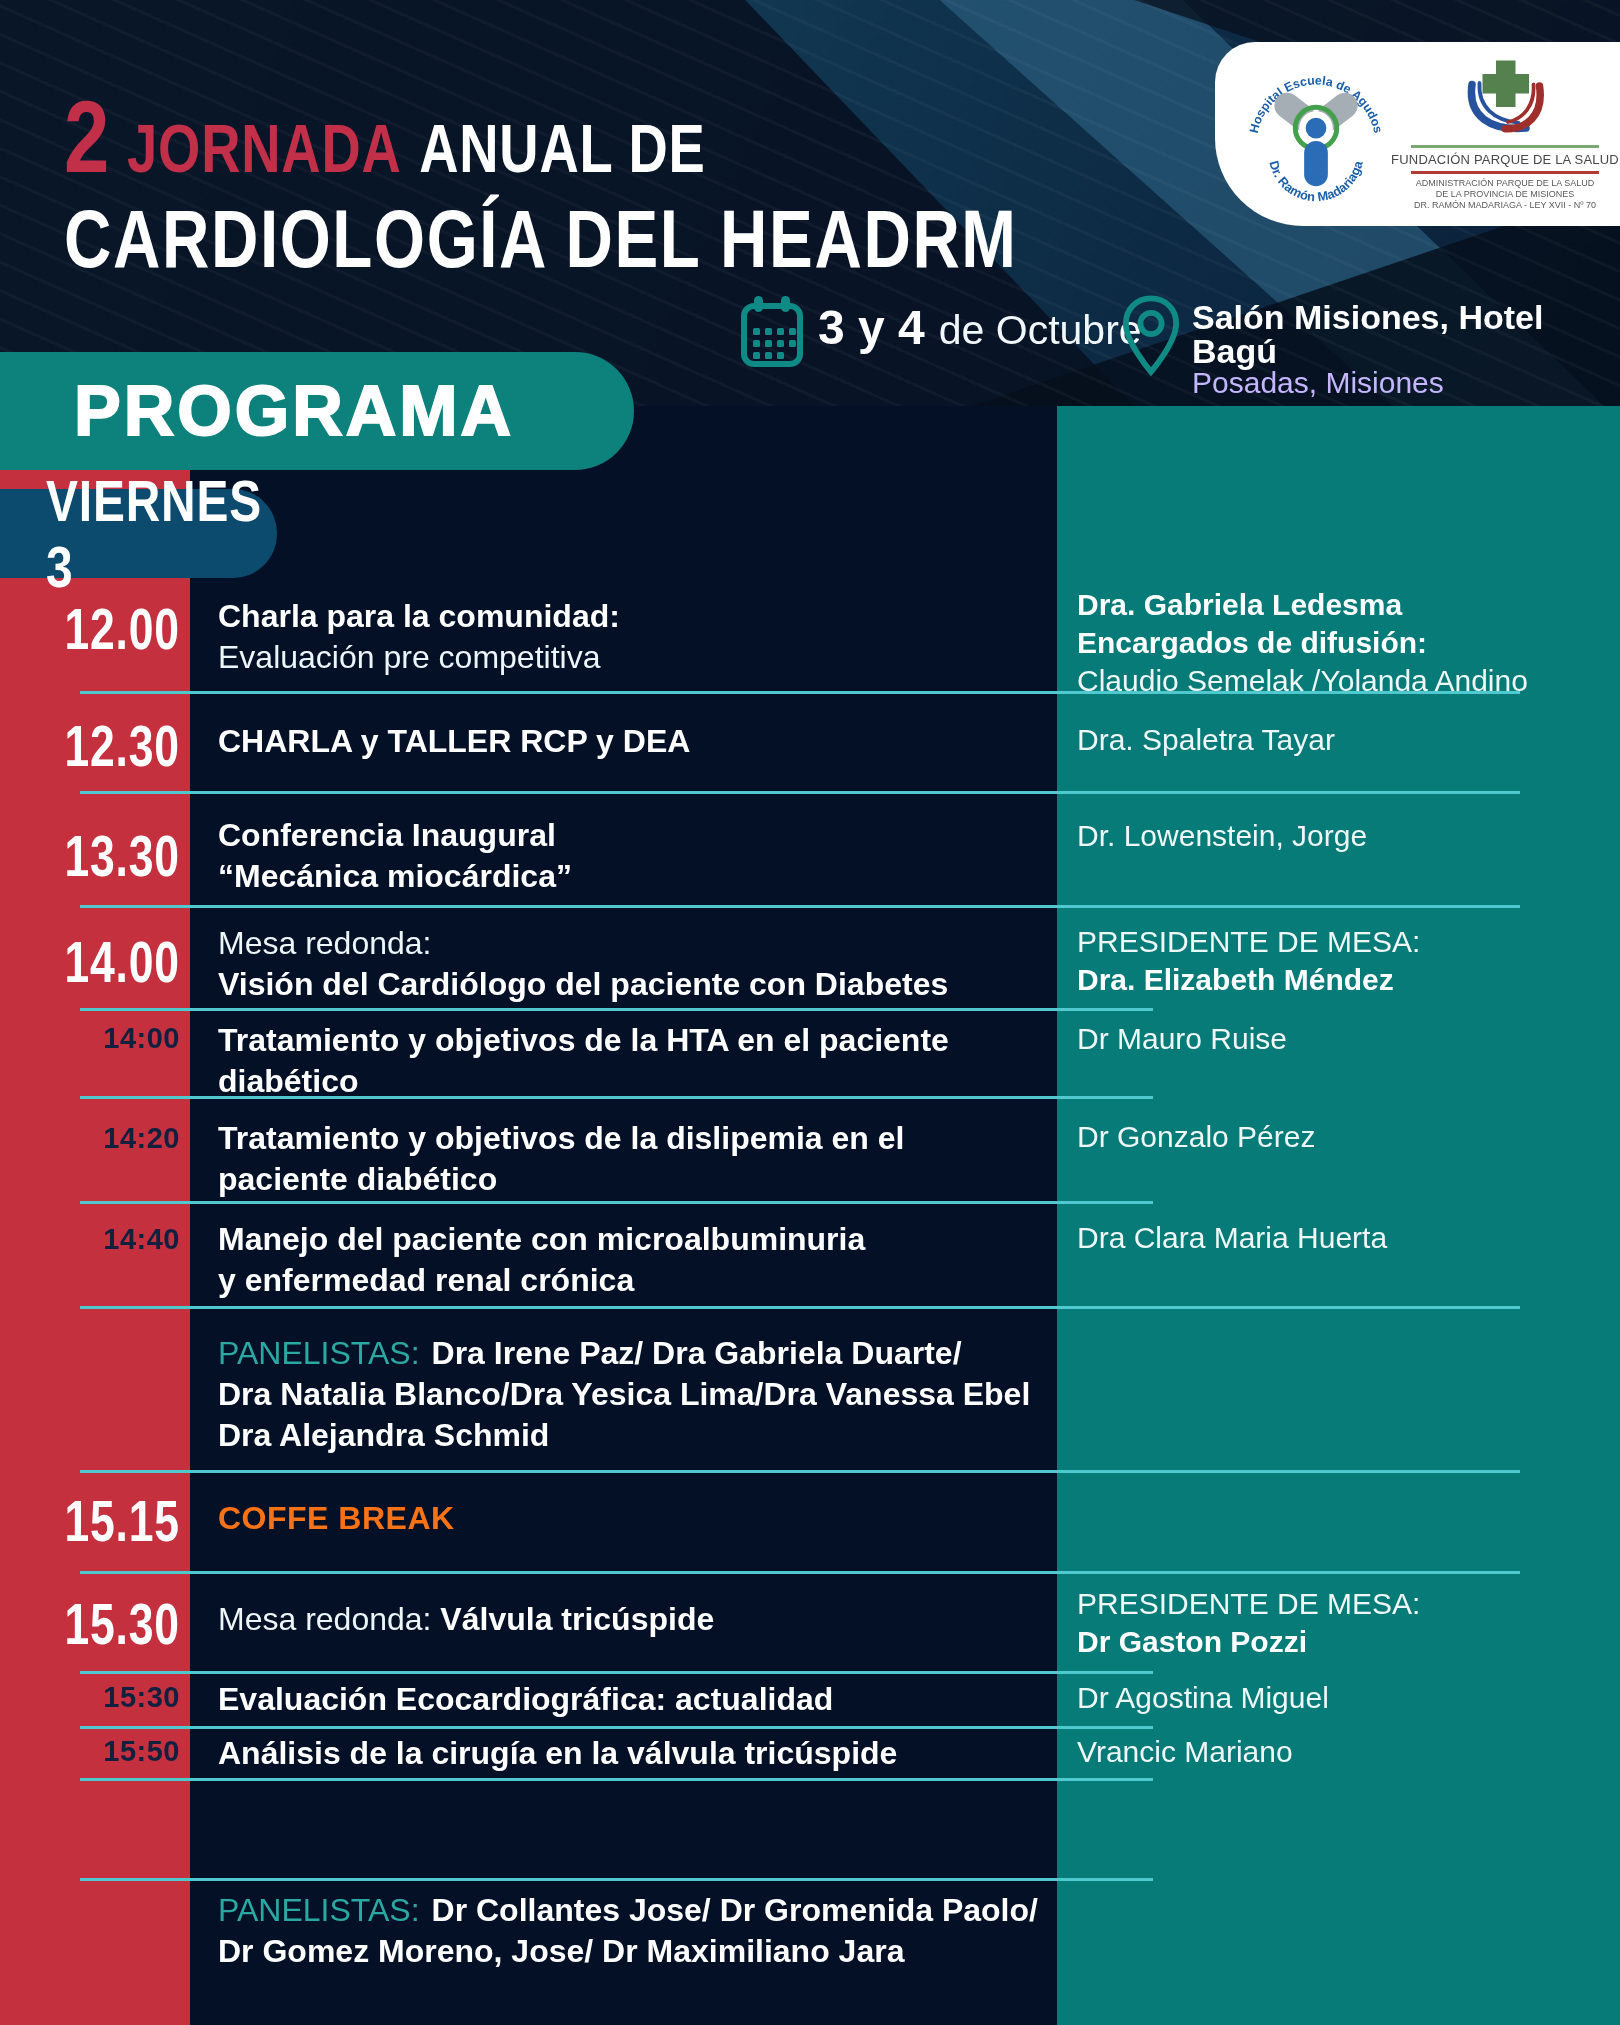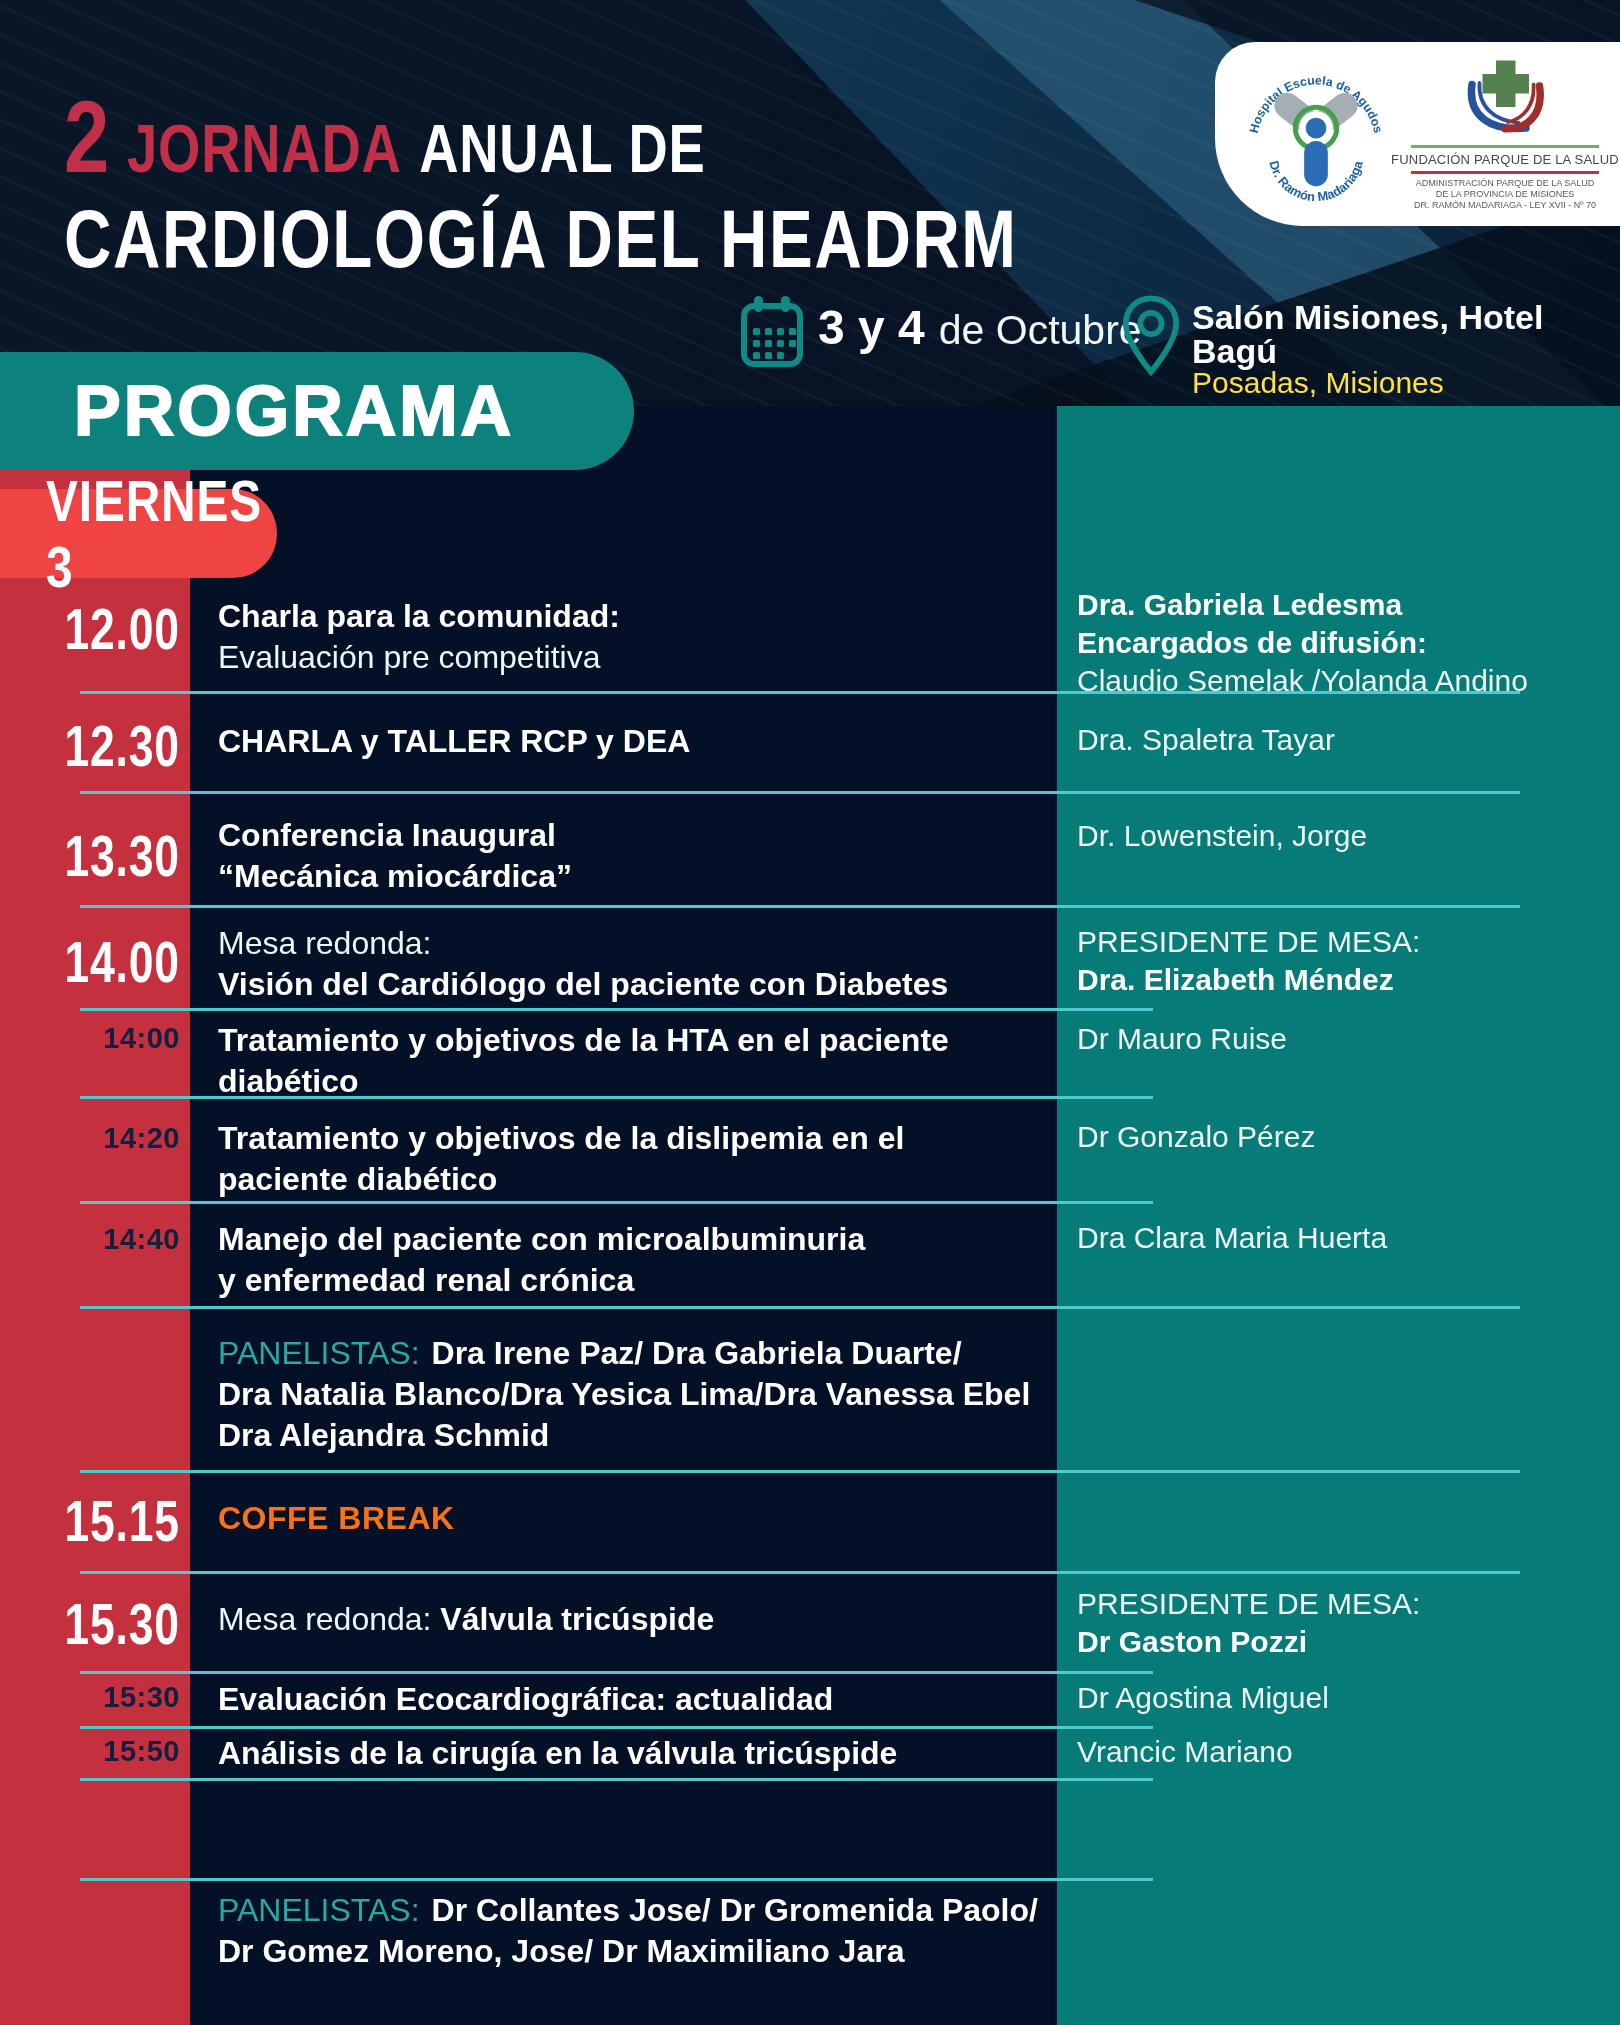--- a/index.html
+++ b/index.html
@@ -37,29 +37,29 @@
   .fund-sub{font-size:9px;color:#5a5a5a;line-height:11px;text-align:center;}
 
   
   .cal{position:absolute;left:740px;top:294px;}
   .date-text{position:absolute;left:818px;top:300px;display:flex;align-items:baseline;gap:14px;white-space:nowrap;}
   .date-b{font-size:48px;font-weight:700;}
   .date-l{font-size:41px;font-weight:400;color:#f2f7f9;}
   .pin{position:absolute;left:1122px;top:294px;}
   .venue{position:absolute;left:1192px;top:300px;line-height:1;}
   .venue-1{font-size:34px;font-weight:700;}
-  .venue-2{font-size:30px;font-weight:400;color:#fde047;}
+  .venue-2{font-size:30px;font-weight:400;color:#c4b5fd;}
 
   
   .programa{position:absolute;left:0;top:352px;width:634px;height:118px;background:#0d817b;
             border-radius:0 60px 60px 0;display:flex;align-items:center;padding-left:74px;box-sizing:border-box;}
   .programa span{font-size:70px;font-weight:700;letter-spacing:3px;-webkit-text-stroke:2px #ffffff;}
   .teal-col{position:absolute;left:1057px;top:406px;width:563px;height:1619px;background:#077b77;}
   .red-col{position:absolute;left:0;top:470px;width:190px;height:1555px;background:#c5303f;}
-  .viernes{position:absolute;left:0;top:489px;width:277px;height:89px;background:#ef4444;
+  .viernes{position:absolute;left:0;top:489px;width:277px;height:89px;background:#0c4a6e;
            border-radius:0 44px 44px 0;display:flex;align-items:center;padding-left:46px;box-sizing:border-box;}
   .viernes span{font-size:57px;font-weight:700;letter-spacing:1px;display:inline-block;
                 transform:scaleX(.84);transform-origin:0 50%;}
 
   
   .row{position:absolute;left:0;width:1620px;}
   .t{position:absolute;left:0;top:0;width:180px;text-align:right;}
   .bt{display:inline-block;font-size:57px;font-weight:700;letter-spacing:1px;
       transform:scaleX(.78);transform-origin:100% 50%;}
   .st{font-size:29px;font-weight:700;color:#11203f;letter-spacing:.5px;}

